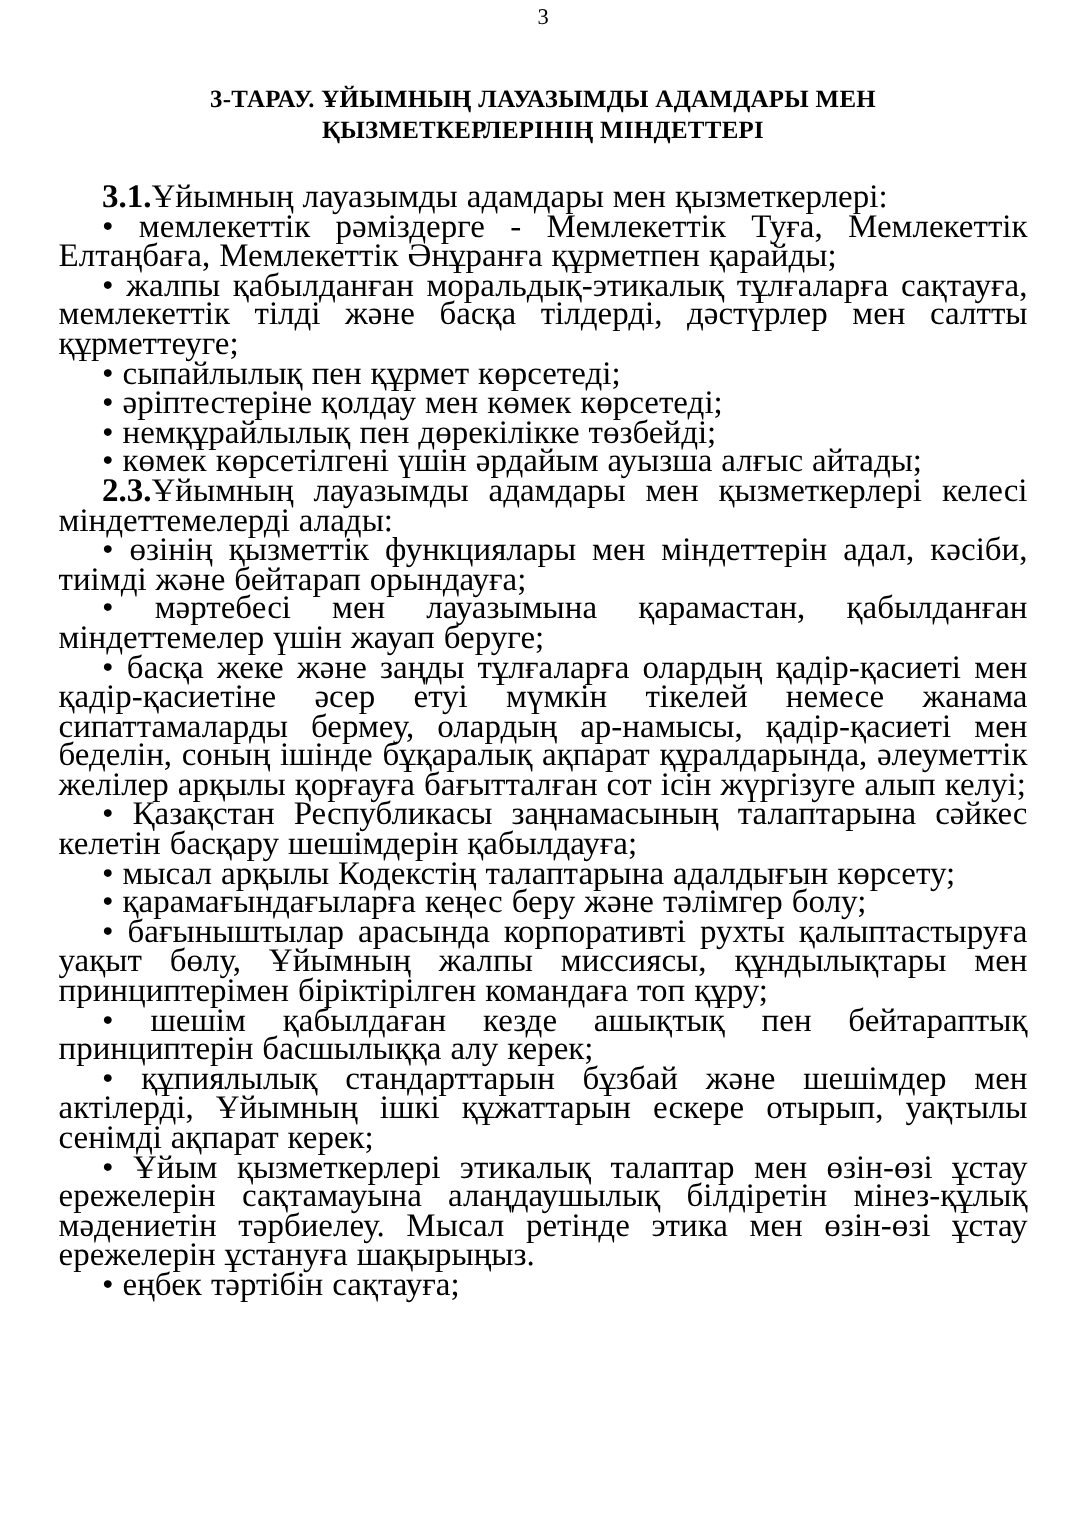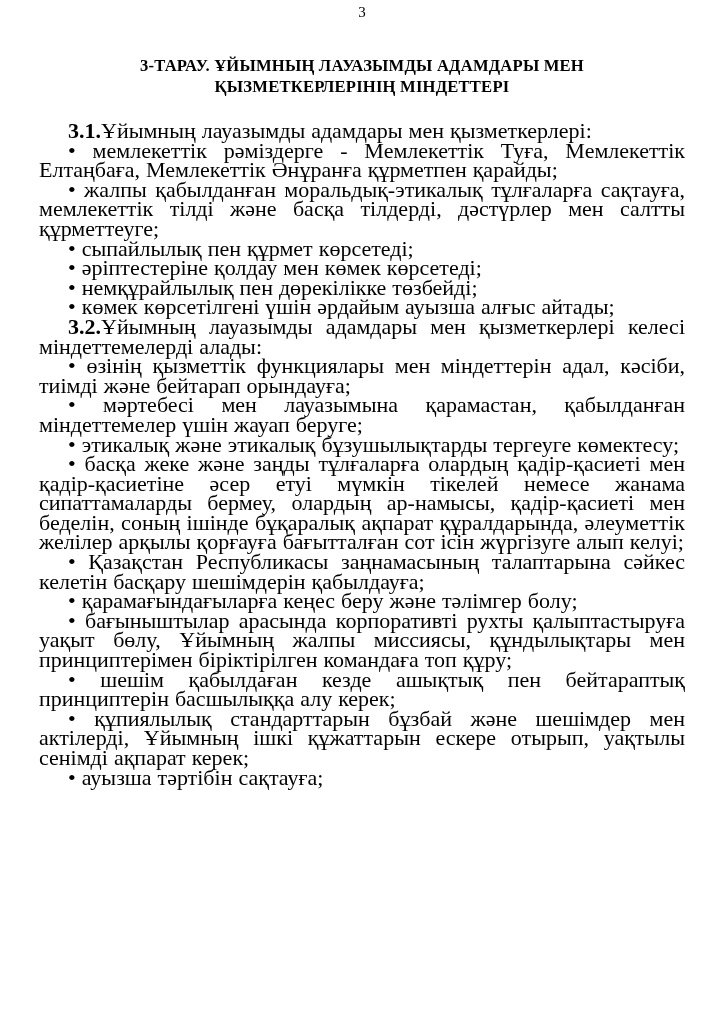--- a/index.html
+++ b/index.html
@@ -54,25 +54,26 @@
   <div class="page-number">3</div>
   <h1 class="chapter-heading">3-ТАРАУ. ҰЙЫМНЫҢ ЛАУАЗЫМДЫ АДАМДАРЫ МЕН ҚЫЗМЕТКЕРЛЕРІНІҢ МІНДЕТТЕРІ</h1>
   <div class="body-text" id="paragraphs">
       <p class="par"><b>3.1.</b><span>Ұйымның лауазымды адамдары мен қызметкерлері:</span></p>
       <p class="par"><span>•</span> <span>мемлекеттік рәміздерге - Мемлекеттік Туға, Мемлекеттік Елтаңбаға, Мемлекеттік Әнұранға құрметпен қарайды;</span></p>
       <p class="par"><span>•</span> <span>жалпы қабылданған моральдық-этикалық тұлғаларға сақтауға, мемлекеттік тілді және басқа тілдерді, дәстүрлер мен салтты құрметтеуге;</span></p>
       <p class="par"><span>•</span> <span>сыпайлылық пен құрмет көрсетеді;</span></p>
       <p class="par"><span>•</span> <span>әріптестеріне қолдау мен көмек көрсетеді;</span></p>
       <p class="par"><span>•</span> <span>немқұрайлылық пен дөрекілікке төзбейді;</span></p>
       <p class="par"><span>•</span> <span>көмек көрсетілгені үшін әрдайым ауызша алғыс айтады;</span></p>
-      <p class="par"><b>3.2.</b><span>Ұйымның лауазымды адамдары мен қызметкерлері келесі міндеттемелерді алады:</span></p>
+      <p class="par"><b>2.3.</b><span>Ұйымның лауазымды адамдары мен қызметкерлері келесі міндеттемелерді алады:</span></p>
       <p class="par"><span>•</span> <span>өзінің қызметтік функциялары мен міндеттерін адал, кәсіби, тиімді және бейтарап орындауға;</span></p>
       <p class="par"><span>•</span> <span>мәртебесі мен лауазымына қарамастан, қабылданған міндеттемелер үшін жауап беруге;</span></p>
-      <p class="par"><span>•</span> <span>этикалық және этикалық бұзушылықтарды тергеуге көмектесу;</span></p>
       <p class="par"><span>•</span> <span>басқа жеке және заңды тұлғаларға олардың қадір-қасиеті мен қадір-қасиетіне әсер етуі мүмкін тікелей немесе жанама сипаттамаларды бермеу, олардың ар-намысы, қадір-қасиеті мен беделін, соның ішінде бұқаралық ақпарат құралдарында, әлеуметтік желілер арқылы қорғауға бағытталған сот ісін жүргізуге алып келуі;</span></p>
       <p class="par"><span>•</span> <span>Қазақстан Республикасы заңнамасының талаптарына сәйкес келетін басқару шешімдерін қабылдауға;</span></p>
+      <p class="par"><span>•</span> <span>мысал арқылы Кодекстің талаптарына адалдығын көрсету;</span></p>
       <p class="par"><span>•</span> <span>қарамағындағыларға кеңес беру және тәлімгер болу;</span></p>
       <p class="par"><span>•</span> <span>бағыныштылар арасында корпоративті рухты қалыптастыруға уақыт бөлу, Ұйымның жалпы миссиясы, құндылықтары мен принциптерімен біріктірілген командаға топ құру;</span></p>
       <p class="par"><span>•</span> <span>шешім қабылдаған кезде ашықтық пен бейтараптық принциптерін басшылыққа алу керек;</span></p>
       <p class="par"><span>•</span> <span>құпиялылық стандарттарын бұзбай және шешімдер мен актілерді, Ұйымның ішкі құжаттарын ескере отырып, уақтылы сенімді ақпарат керек;</span></p>
-      <p class="par"><span>•</span> <span>ауызша тәртібін сақтауға;</span></p>
+      <p class="par"><span>•</span> <span>Ұйым қызметкерлері этикалық талаптар мен өзін-өзі ұстау ережелерін сақтамауына алаңдаушылық білдіретін мінез-құлық мәдениетін тәрбиелеу. Мысал ретінде этика мен өзін-өзі ұстау ережелерін ұстануға шақырыңыз.</span></p>
+      <p class="par"><span>•</span> <span>еңбек тәртібін сақтауға;</span></p>
     </div>
 </div>
 
 </body></html>

